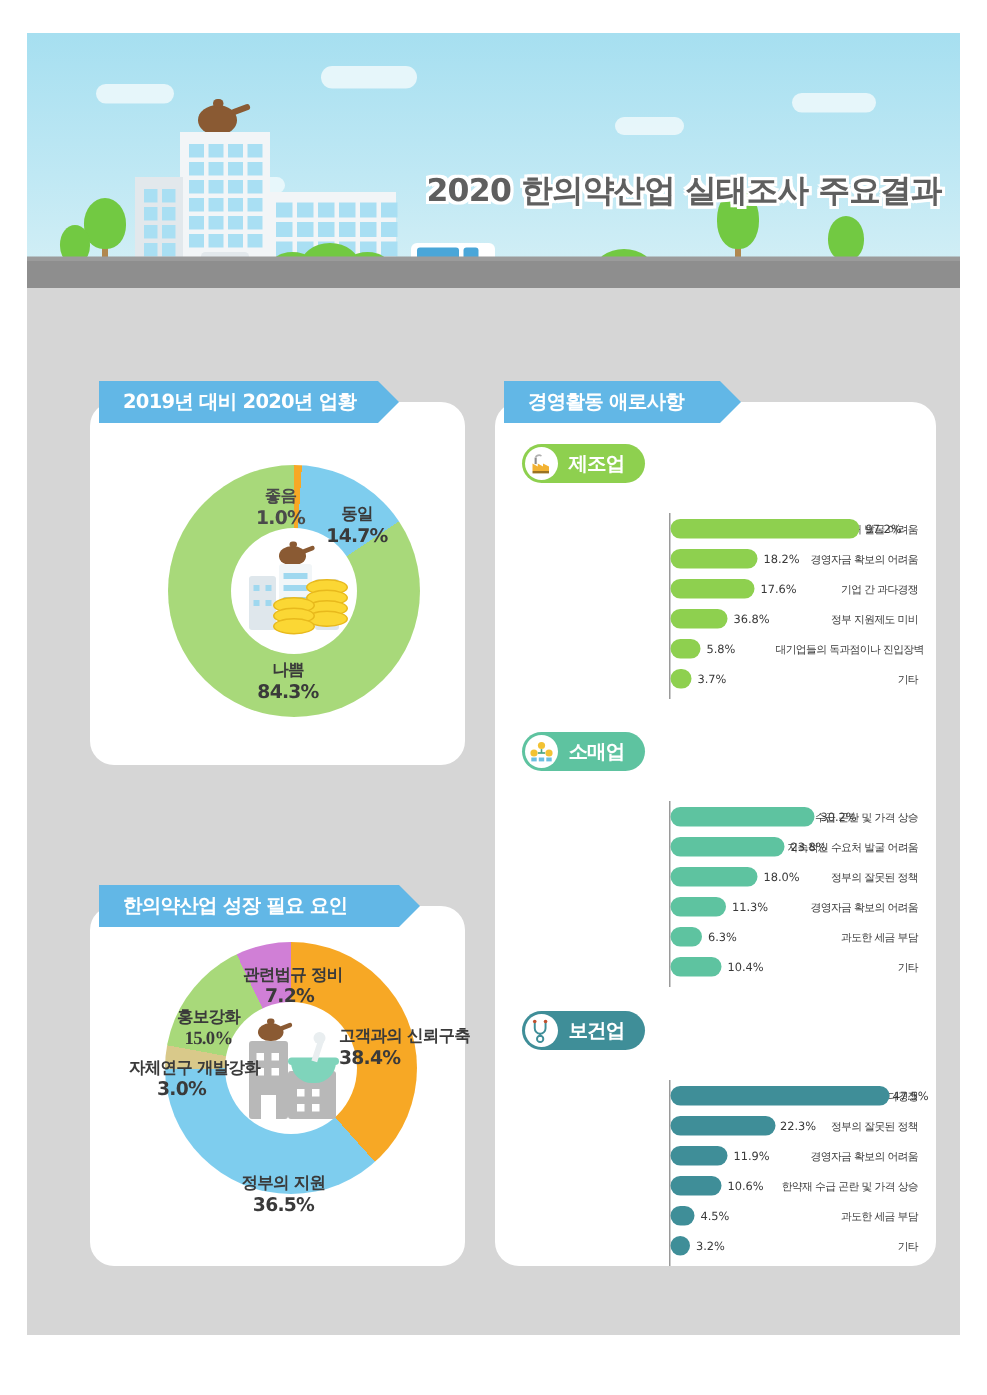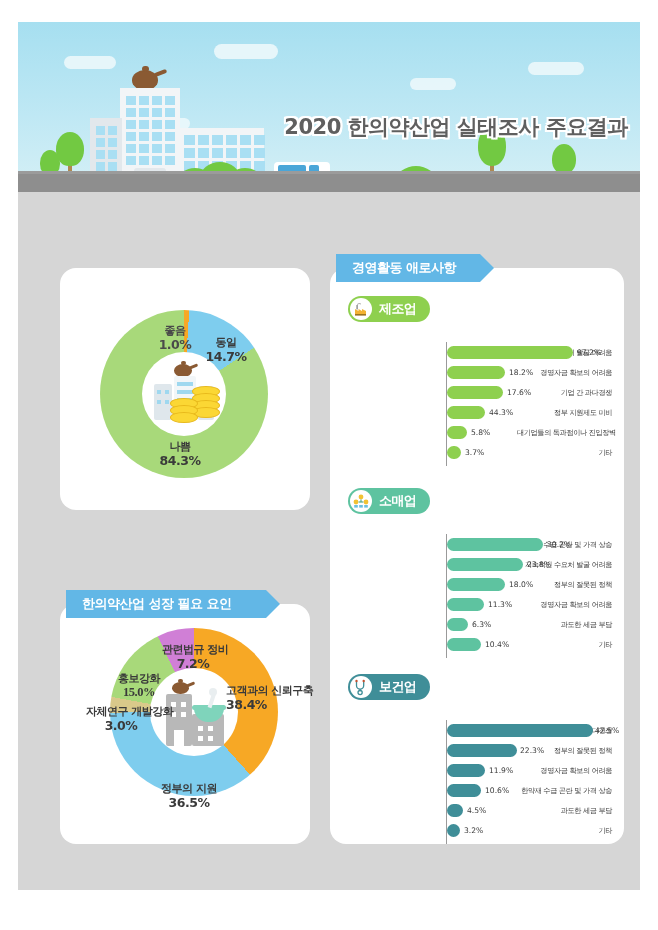--- a/index.html
+++ b/index.html
@@ -198,22 +198,25 @@
     <div class="kerb"></div>
     <div class="road"></div>
 
     <div class="hero-title">2020 한의약산업 실태조사 주요결과</div>
   </div>
 
   <div class="body-bg"></div>
 
   <div class="card" style="left:60px;top:268px;width:250px;height:242px;"></div>
 
-
-  <div class="donut-wrap" style="left:100px;top:300px;width:150px;height:190px;">
+  <div class="banner" style="left:66px;top:254px;width:186px;">
+    <span>2019년 대비 2020년 업황</span>
+  </div>
+
+  <div class="donut-wrap" style="left:112px;top:300px;width:150px;height:190px;">
 
     <div class="donut" style="left:0;top:10px;width:168px;height:168px;
          background:conic-gradient(
            #f7a825 0deg 3.6deg,
            #7ecdee 3.6deg 56.5deg,
            #a8d97a 56.5deg 360deg);"></div>
     <div class="donut-hole" style="left:42px;top:52px;width:84px;height:84px;"></div>
 
     <div class="cart" style="left:74px;top:60px;width:24px;height:17px;">
       <div style="position:absolute;left:0;top:4px;width:18px;height:13px;background:#8a5a33;border-radius:50% 50% 48% 48%;"></div>
@@ -345,21 +348,21 @@
       <div class="bval" style="left:161px;">18.2%</div>
     </div>
     <div class="brow" style="left:0;top:48px;width:264px;">
       <div class="blab" style="width:95px;">기업 간 과다경쟁</div>
       <div class="bbar" style="left:99px;width:56px;background:#8ed04f;"></div>
       <div class="bval" style="left:159px;">17.6%</div>
     </div>
     <div class="brow" style="left:0;top:68px;width:264px;">
       <div class="blab" style="width:95px;">정부 지원제도 미비</div>
       <div class="bbar" style="left:99px;width:38px;background:#8ed04f;"></div>
-      <div class="bval" style="left:141px;">44.3%</div>
+      <div class="bval" style="left:141px;">36.8%</div>
     </div>
     <div class="brow" style="left:0;top:88px;width:264px;">
       <div class="blab" style="width:95px;">대기업들의 독과점이나 진입장벽</div>
       <div class="bbar" style="left:99px;width:20px;background:#8ed04f;"></div>
       <div class="bval" style="left:123px;">5.8%</div>
     </div>
     <div class="brow" style="left:0;top:108px;width:264px;">
       <div class="blab" style="width:95px;">기타</div>
       <div class="bbar" style="left:99px;width:14px;background:#8ed04f;"></div>
       <div class="bval" style="left:117px;">3.7%</div>

